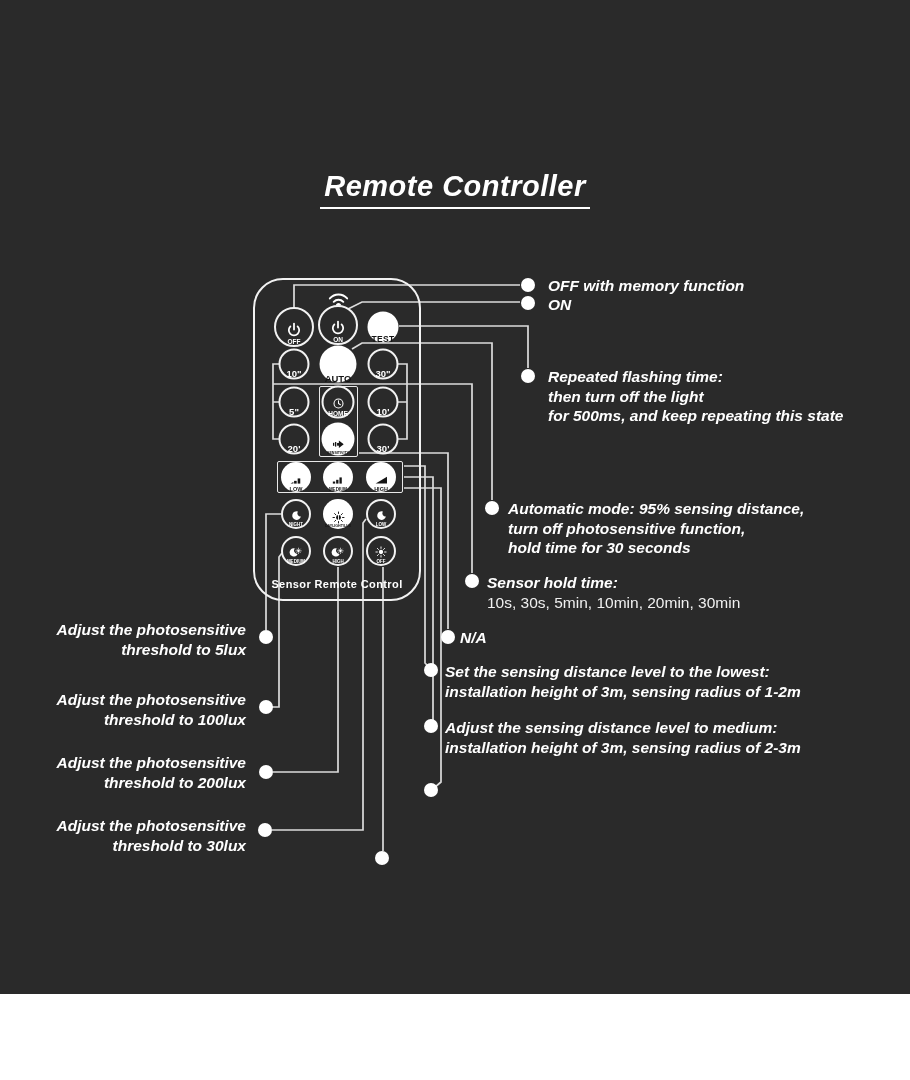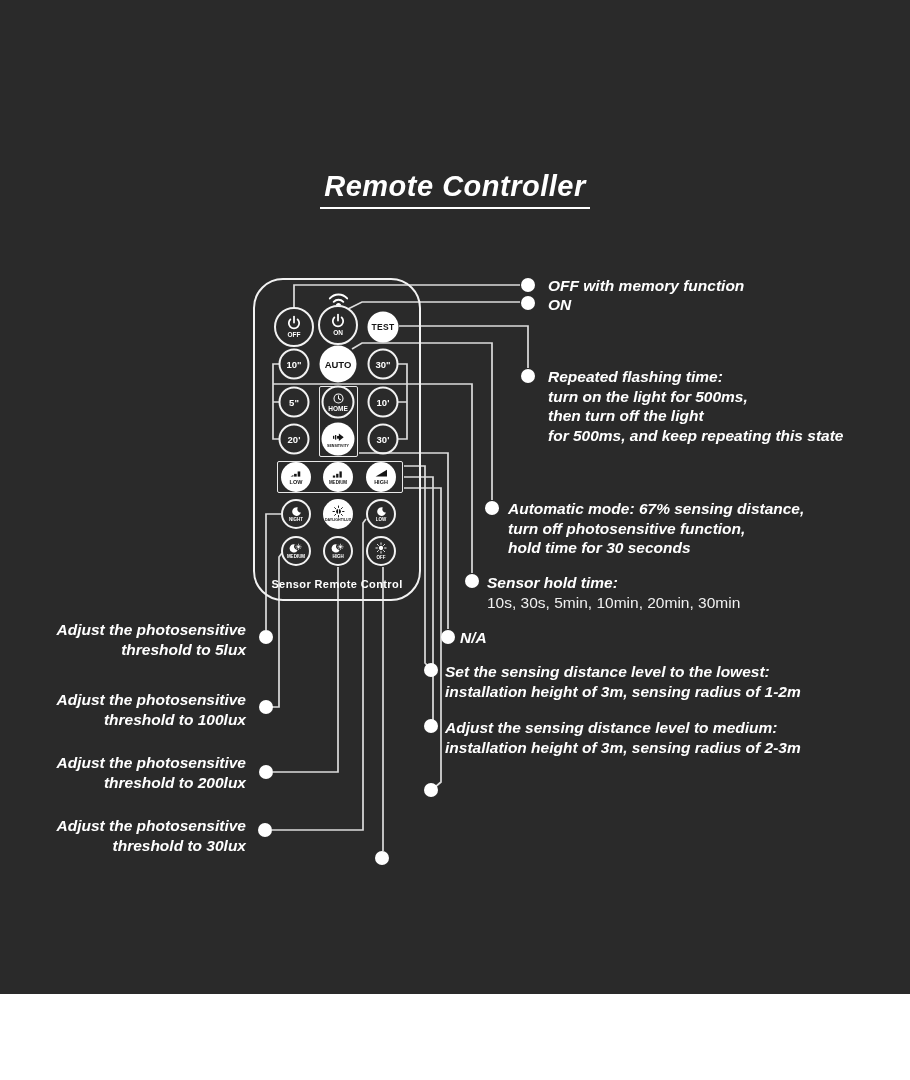--- a/index.html
+++ b/index.html
@@ -10,21 +10,21 @@
   
   #title-wrap{position:absolute;left:0;top:170px;width:910px;text-align:center;color:#fff;}
   #title-wrap span{display:inline-block;font-size:29px;font-weight:bold;font-style:italic;
       letter-spacing:.5px;border-bottom:2.5px solid #fff;padding:0 4px 4px 4px;}
   
   #remote{position:absolute;left:253px;top:278px;width:168px;height:323px;
       border:2.5px solid #F2F2F2;border-radius:30px;box-sizing:border-box;}
   .grpbox{position:absolute;border:1.5px solid #E8E8E8;box-sizing:border-box;border-radius:2px;}
   
   .btn{position:absolute;transform:translate(-50%,-50%);border-radius:50%;
-      display:flex;flex-direction:column;align-items:center;justify-content:center;
+      display:flex;flex-direction:column;align-items:center;justify-content:flex-end;
       box-sizing:border-box;color:#fff;text-align:center;line-height:1;}
   .outl{border:2px solid #F2F2F2;background:transparent;}
   .outl25{border:2.5px solid #F2F2F2;background:transparent;}
   .fill{background:#fff;color:#151515;}
   .b40{width:40px;height:40px}.b37{width:37px;height:37px}.b33{width:33px;height:33px}
   .b31{width:31px;height:31px}.b30{width:30px;height:30px}
   .lab10{font-size:9.5px;font-weight:bold;}
   .lab85{font-size:8.5px;font-weight:bold;letter-spacing:.3px;}
   .lab65{font-size:6.5px;font-weight:bold;margin-top:1px;}
   .lab55{font-size:5.5px;font-weight:bold;margin-top:1px;}
@@ -272,26 +272,25 @@
   <div id="footer-label">Sensor Remote Control</div>
 
   <div class="ann" style="left:548px;top:276px;">
     <div>OFF with memory function</div>
   </div>
   <div class="ann" style="left:548px;top:295px;">
     <div>ON</div>
   </div>
   <div class="ann" style="left:548px;top:367px;">
     <div>Repeated flashing time:</div>
-    <div>turn on the light for 500ms,</div>
     <div>then turn off the light</div>
     <div>for 500ms, and keep repeating this state</div>
   </div>
   <div class="ann" style="left:508px;top:499px;">
-    <div>Automatic mode: 67% sensing distance,</div>
+    <div>Automatic mode: 95% sensing distance,</div>
     <div>turn off photosensitive function,</div>
     <div>hold time for 30 seconds</div>
   </div>
   <div class="ann" style="left:487px;top:573px;">
     <div>Sensor hold time:</div>
     <div class="plain">10s, 30s, 5min, 10min, 20min, 30min</div>
   </div>
   <div class="ann" style="left:460px;top:628px;font-style:italic;">
     <div>N/A</div>
   </div>

